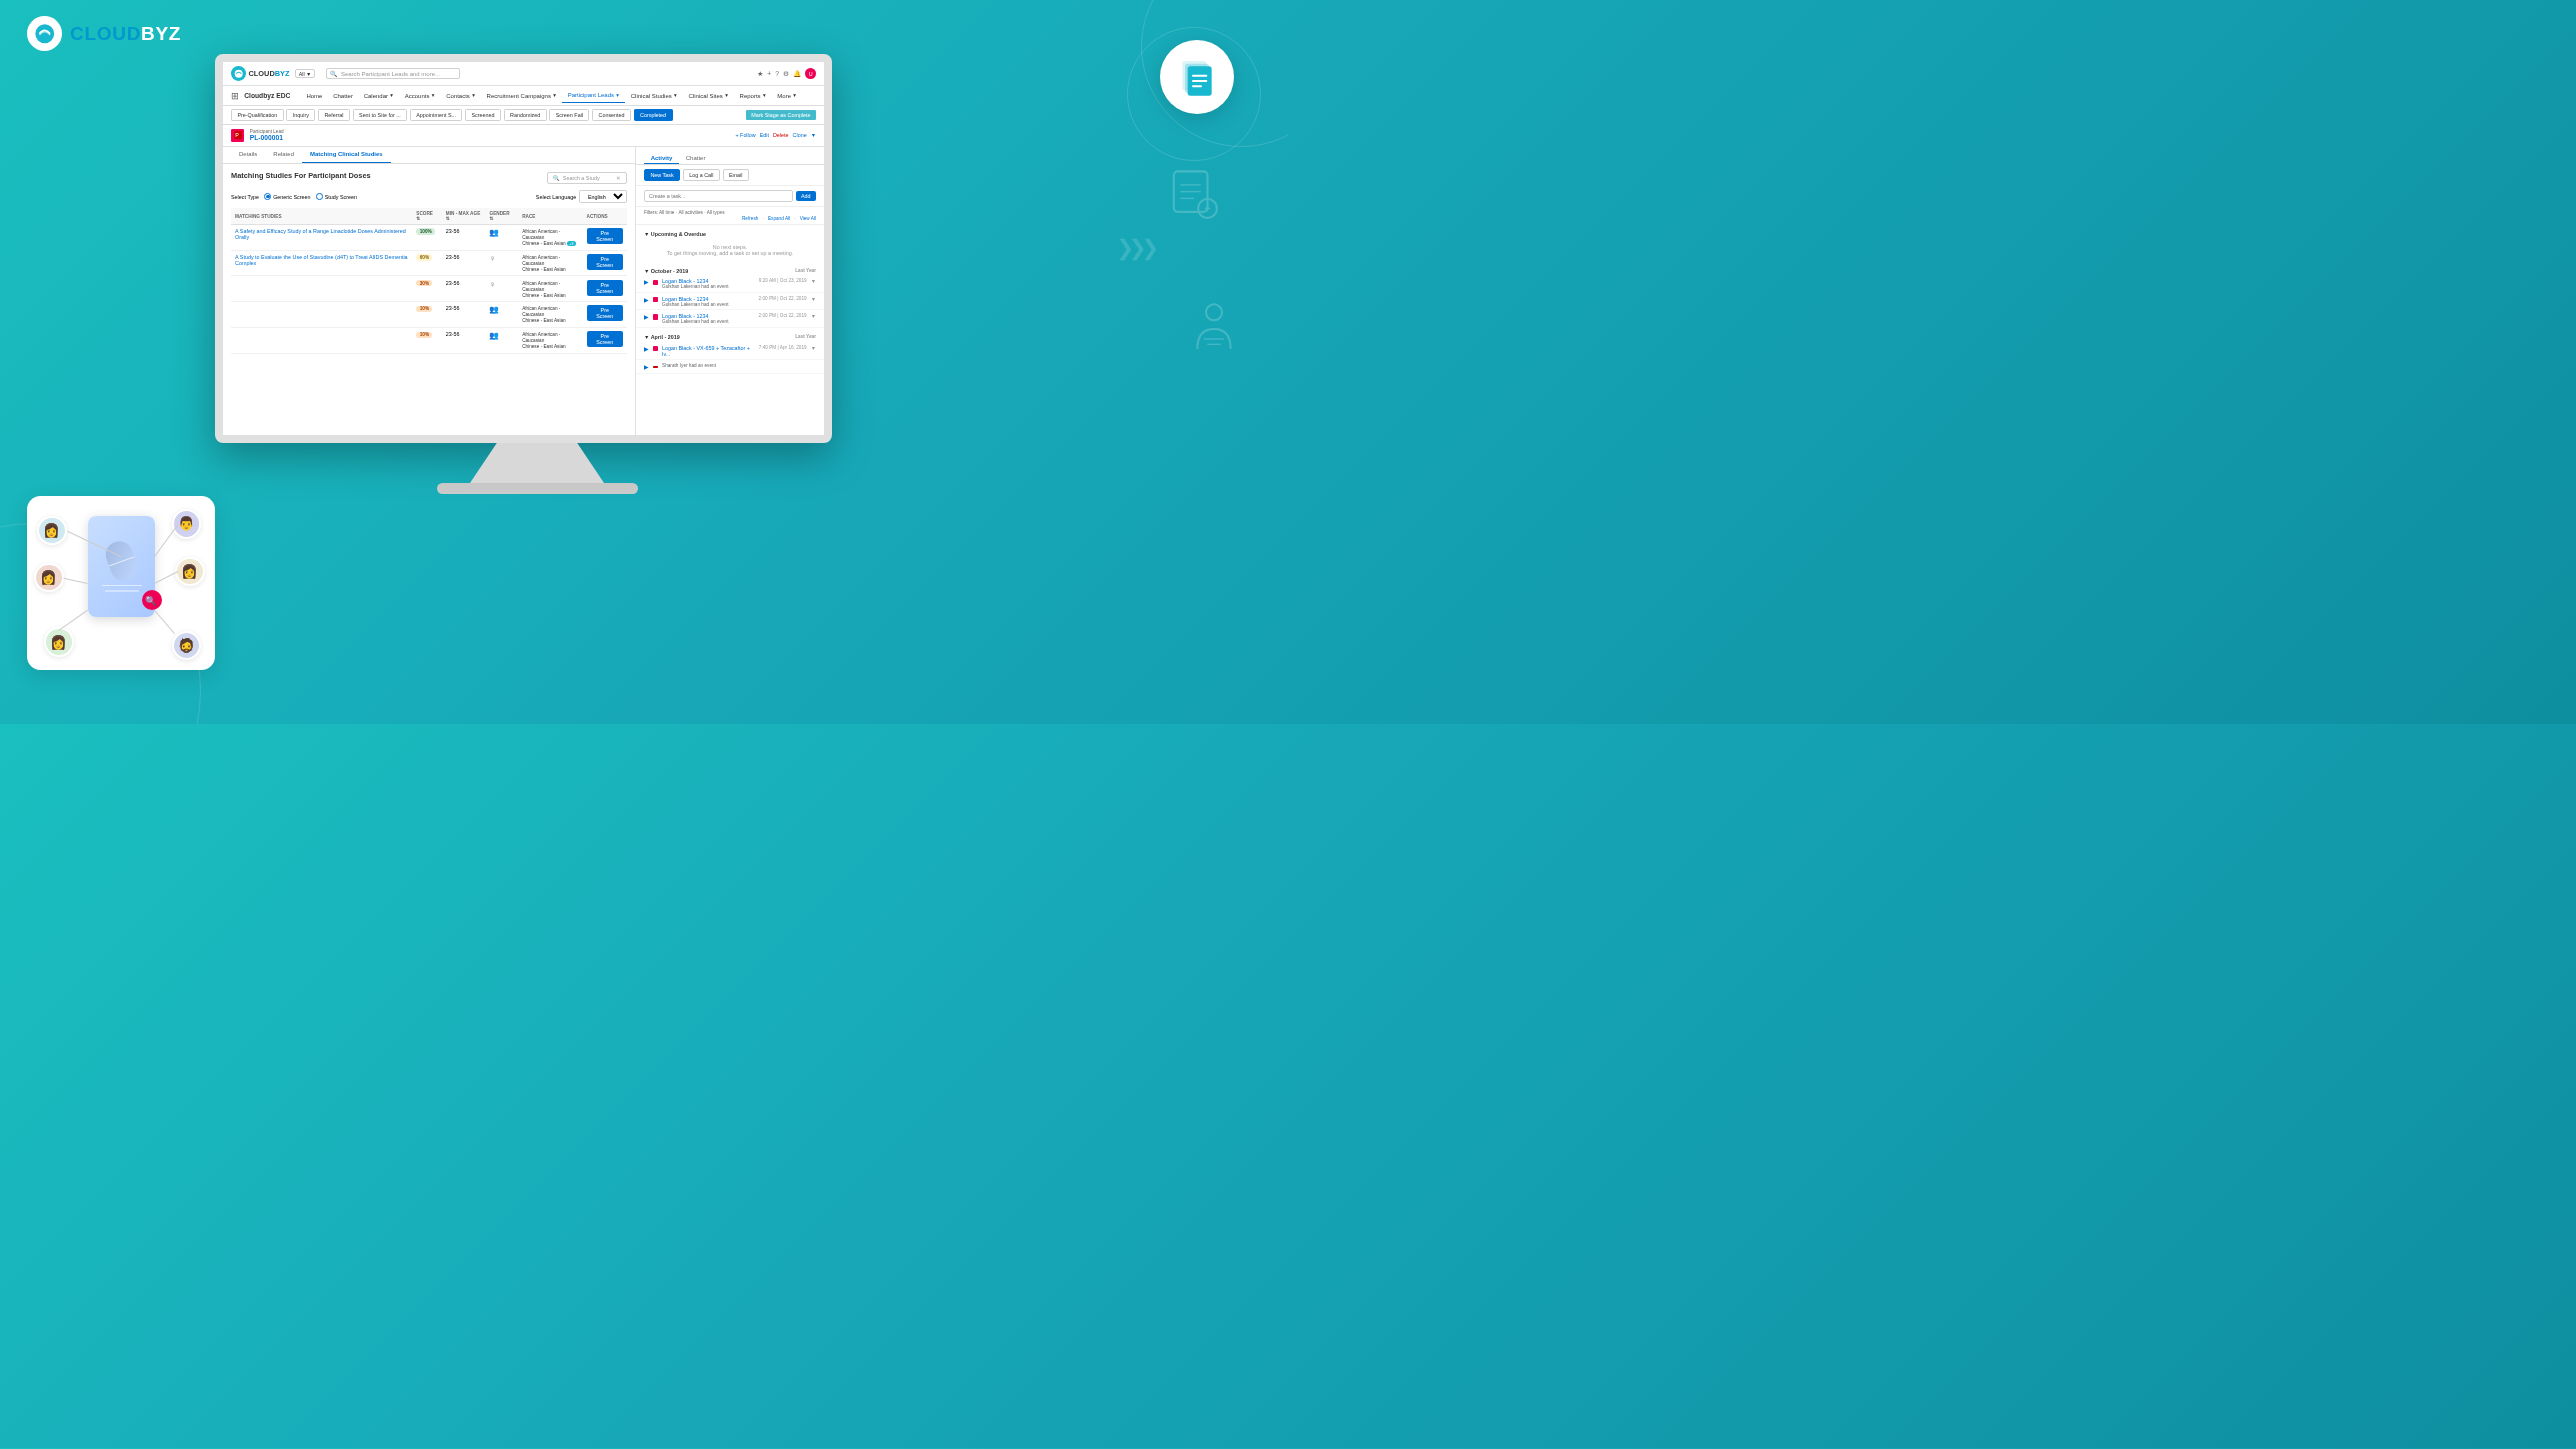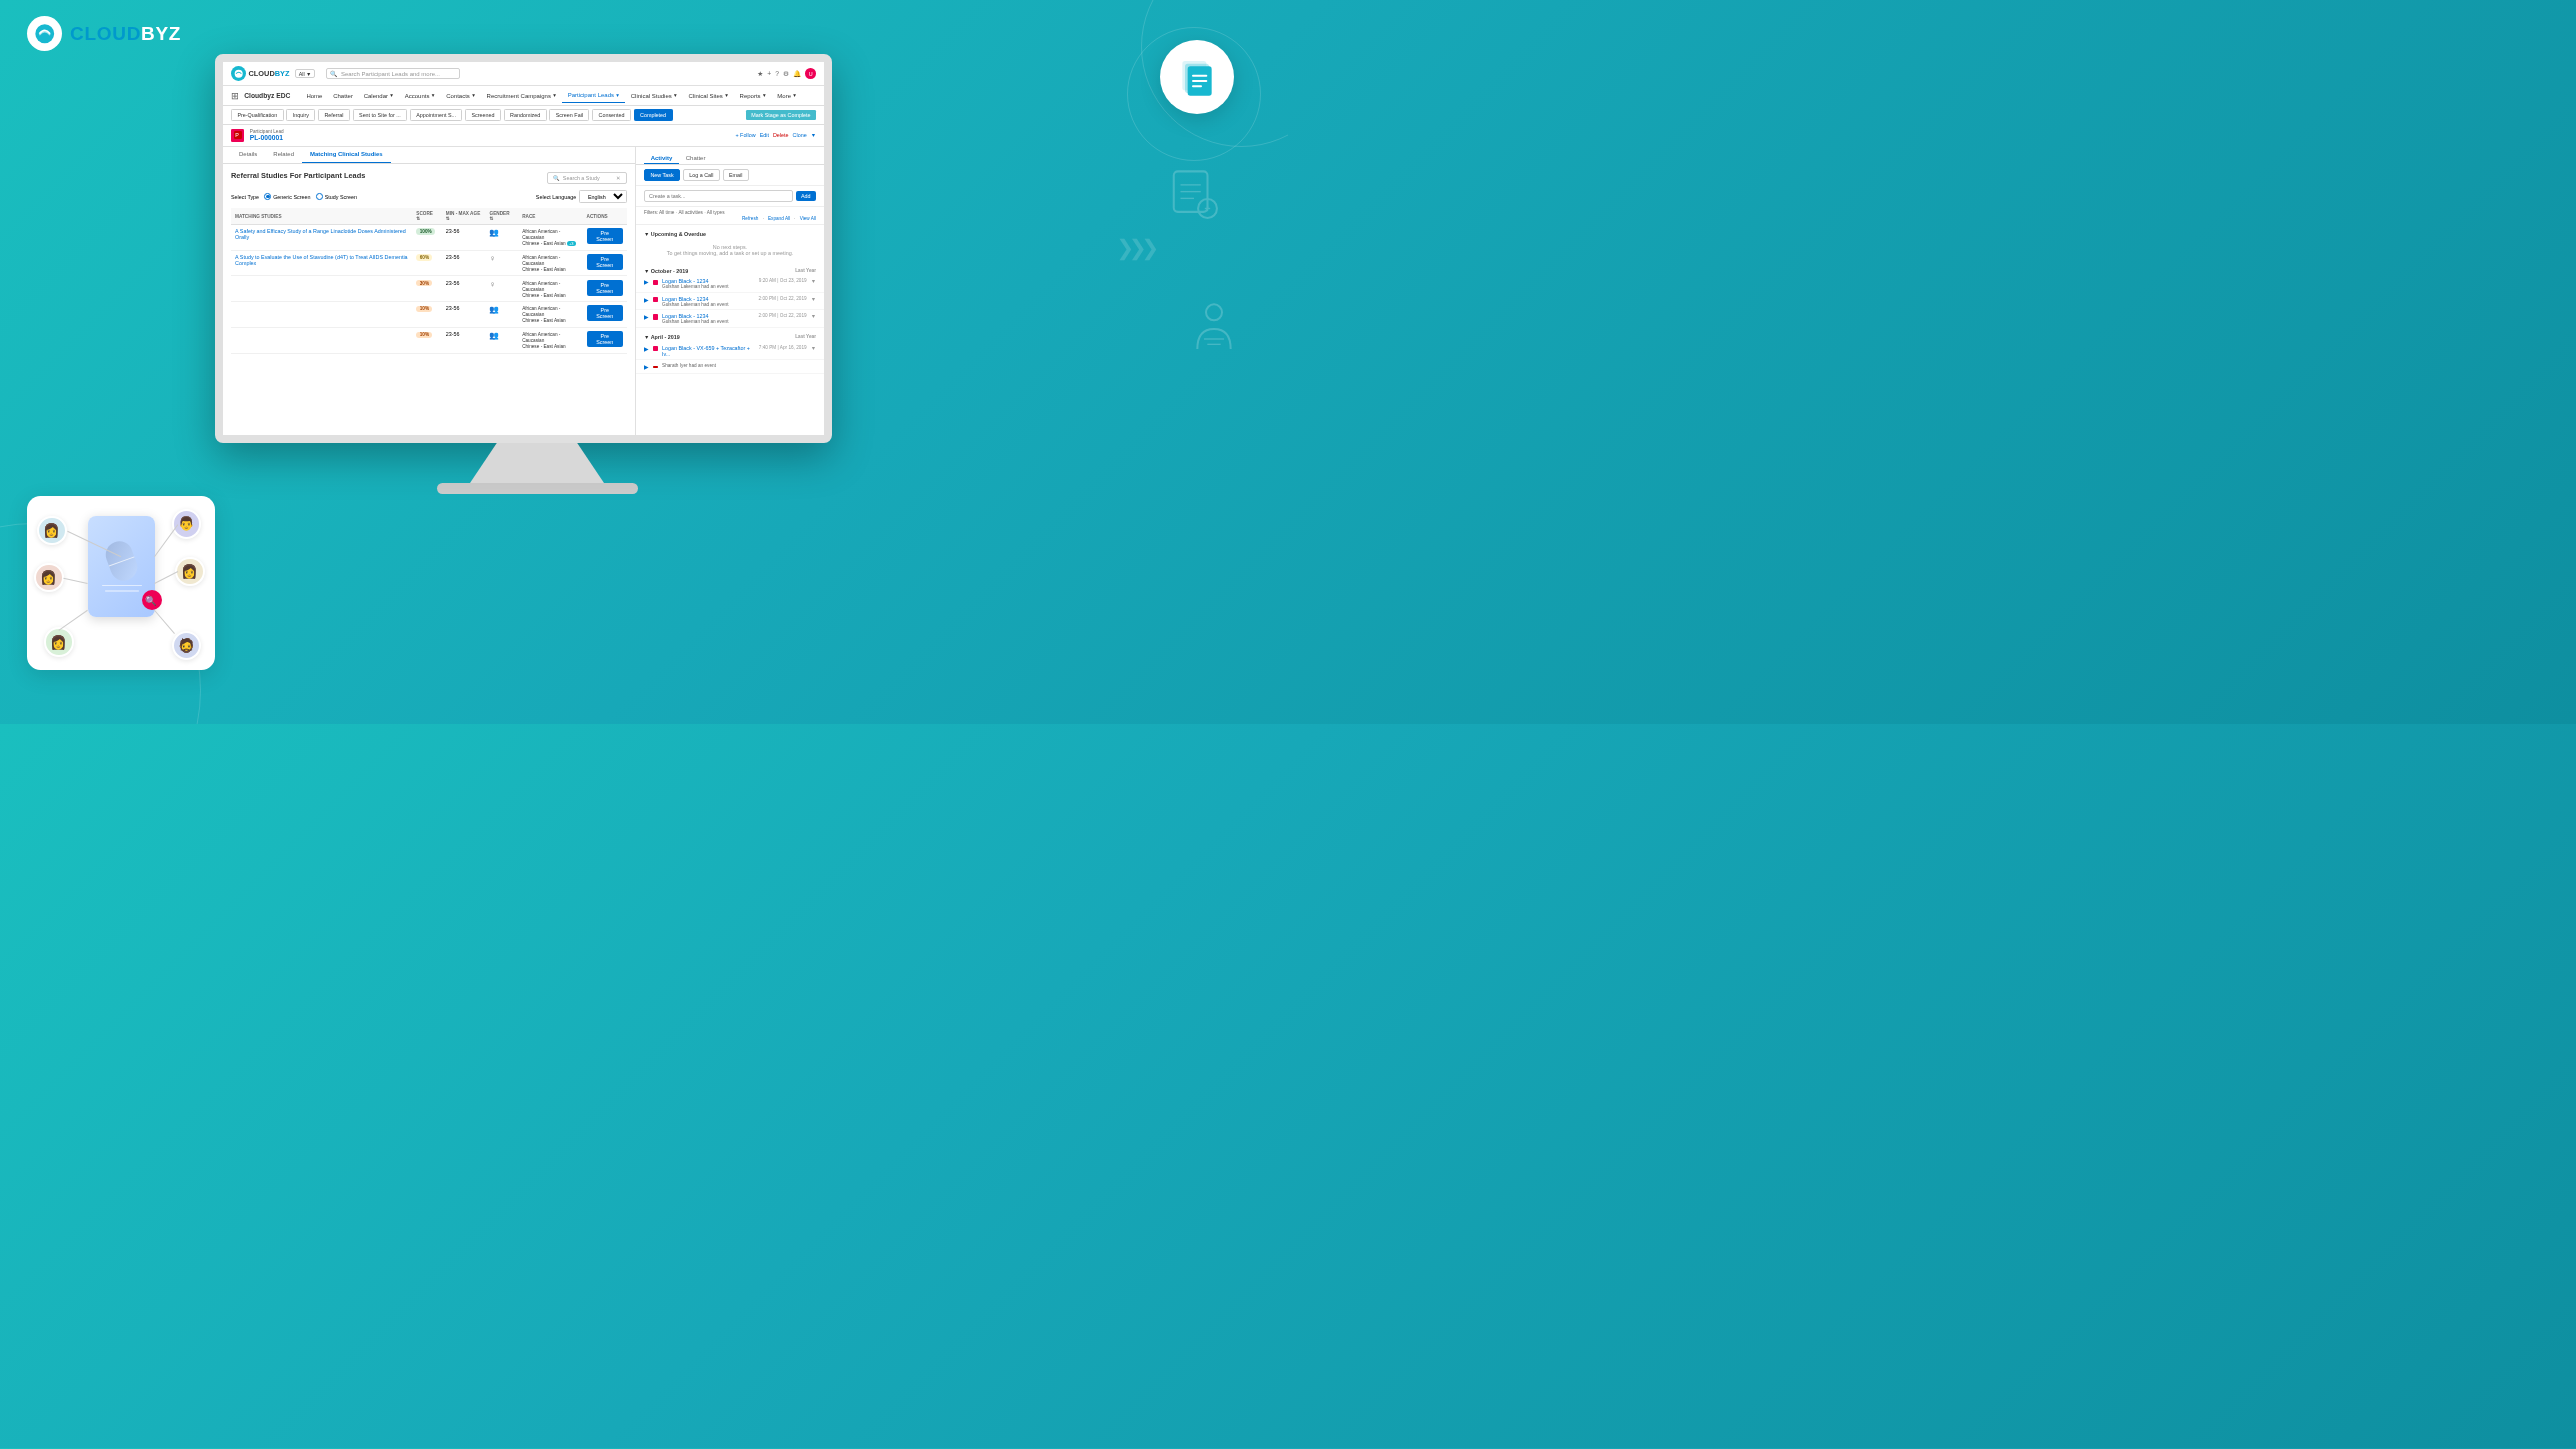--- a/index.html
+++ b/index.html
@@ -461,21 +461,21 @@
         <div class="left-panel">
 
           <div class="tabs">
             <span class="tab">Details</span>
             <span class="tab">Related</span>
             <span class="tab active">Matching Clinical Studies</span>
           </div>
 
           <div class="studies-content">
             <div style="display:flex; align-items:center; margin-bottom:5.4px;">
-              <span class="studies-title">Referral Studies For Participant Leads</span>
+              <span class="studies-title">Matching Studies For Participant Doses</span>
               <div class="search-studies" style="margin-left:auto;">
                 <span>🔍</span>
                 <span>Search a Study</span>
                 <span style="margin-left:auto;">✕</span>
               </div>
             </div>
 
             <div class="studies-controls">
               <span style="font-size:5.4px;">Select Type</span>
               <div class="radio-option">

